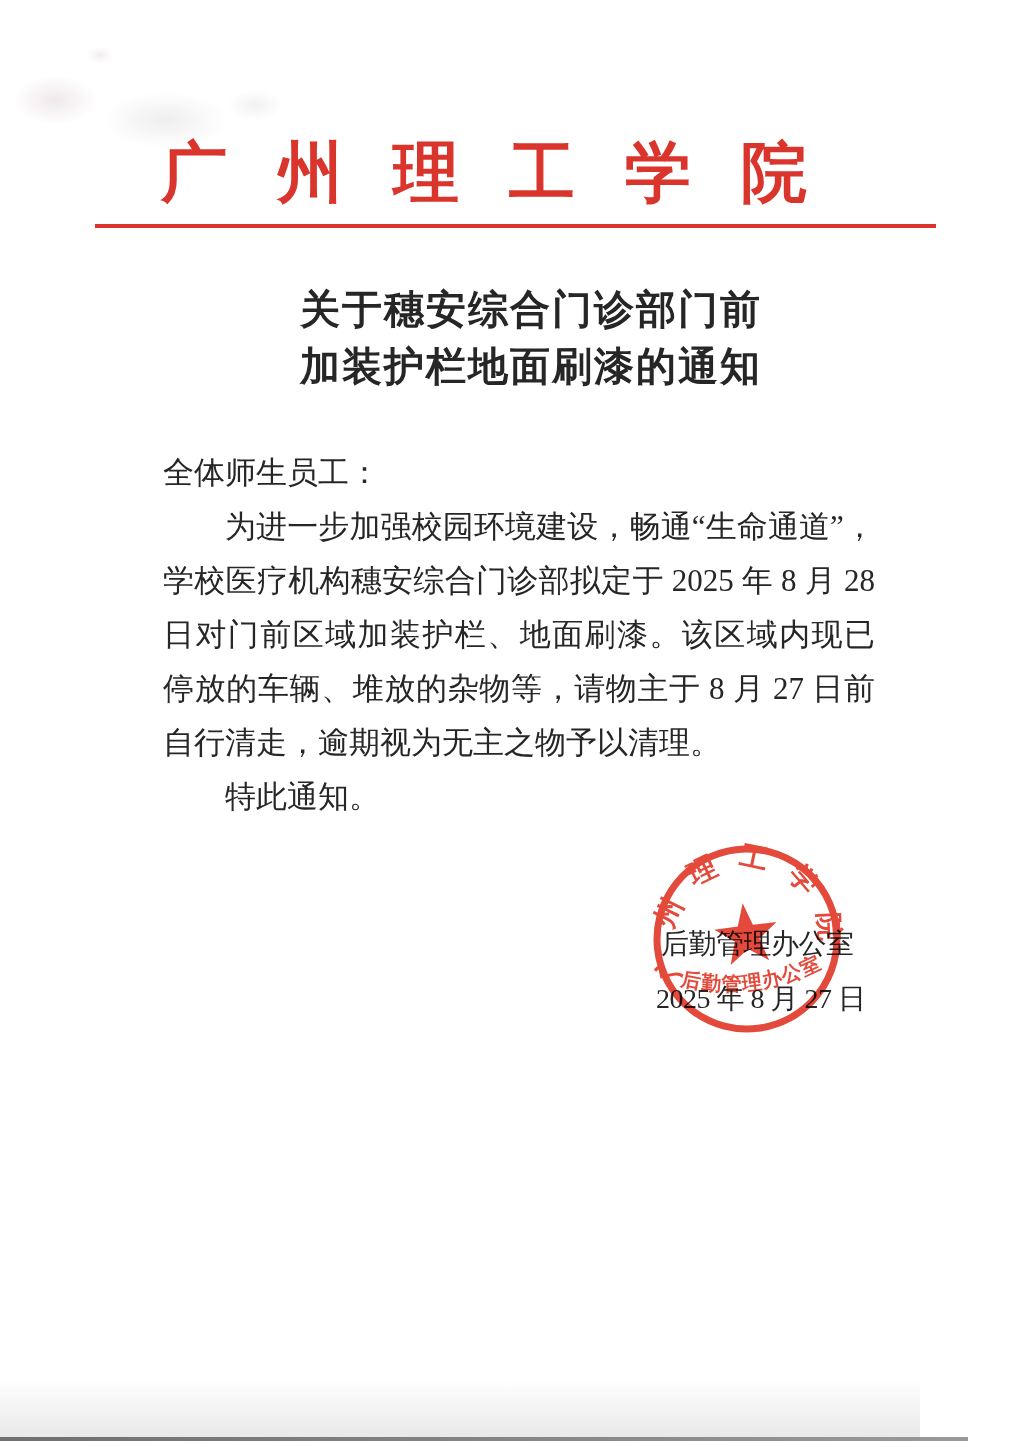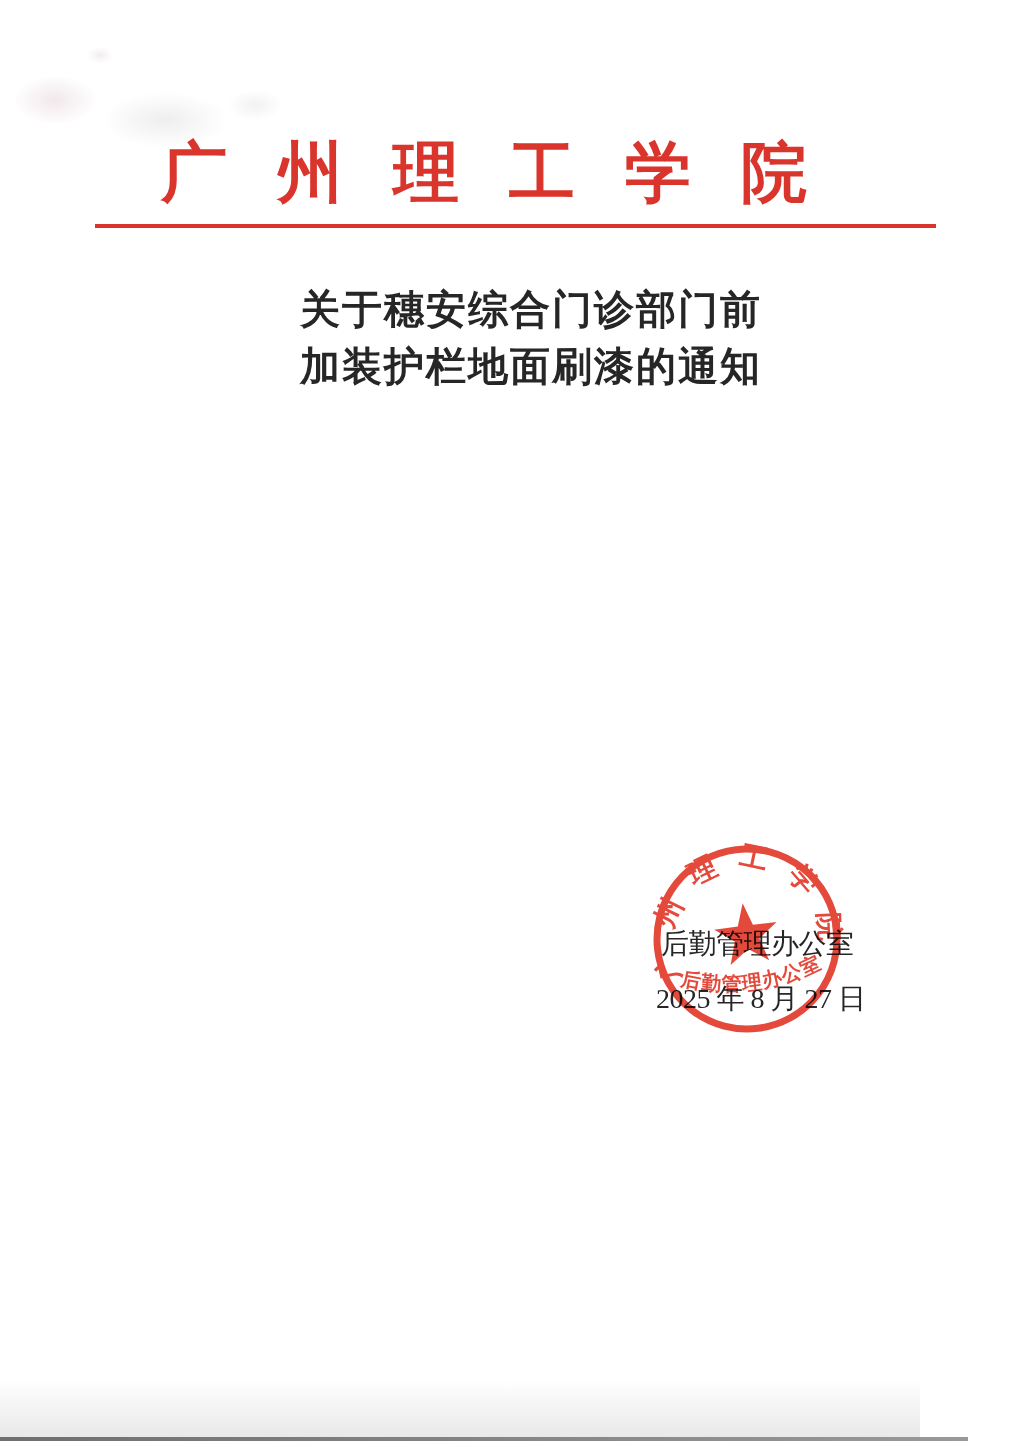--- a/index.html
+++ b/index.html
@@ -102,20 +102,25 @@
   <div class="edge-bottom"></div>
 
   <div class="letterhead">广州理工学院</div>
   <div class="red-rule"></div>
 
   <div class="doc-title">
     <div>关于穗安综合门诊部门前</div>
     <div>加装护栏地面刷漆的通知</div>
   </div>
 
+  <div class="body-block">
+    <p>全体师生员工：</p>
+    <p class="indent">为进一步加强校园环境建设，畅通“生命通道”，学校医疗机构穗安综合门诊部拟定于 2025 年 8 月 28 日对门前区域加装护栏、地面刷漆。该区域内现已停放的车辆、堆放的杂物等，请物主于 8 月 27 日前自行清走，逾期视为无主之物予以清理。</p>
+    <p class="indent">特此通知。</p>
+  </div>
 
   <div class="signature">后勤管理办公室</div>
   <div class="sig-date">2025 年 8 月 27 日</div>
 
   <svg class="seal" viewBox="0 0 200 200" aria-hidden="true">
     <g transform="rotate(-7 100 100)">
       <circle class="ring" cx="100" cy="100" r="90" fill="none" stroke-width="7"></circle>
       <path id="sealTopArc" d="M 30,122 A 73,73 0 1,1 170,122" fill="none"></path>
       <text font-size="28" font-weight="700" letter-spacing="20">
         <textPath href="#sealTopArc" startOffset="50%" text-anchor="middle">广州理工学院</textPath>

